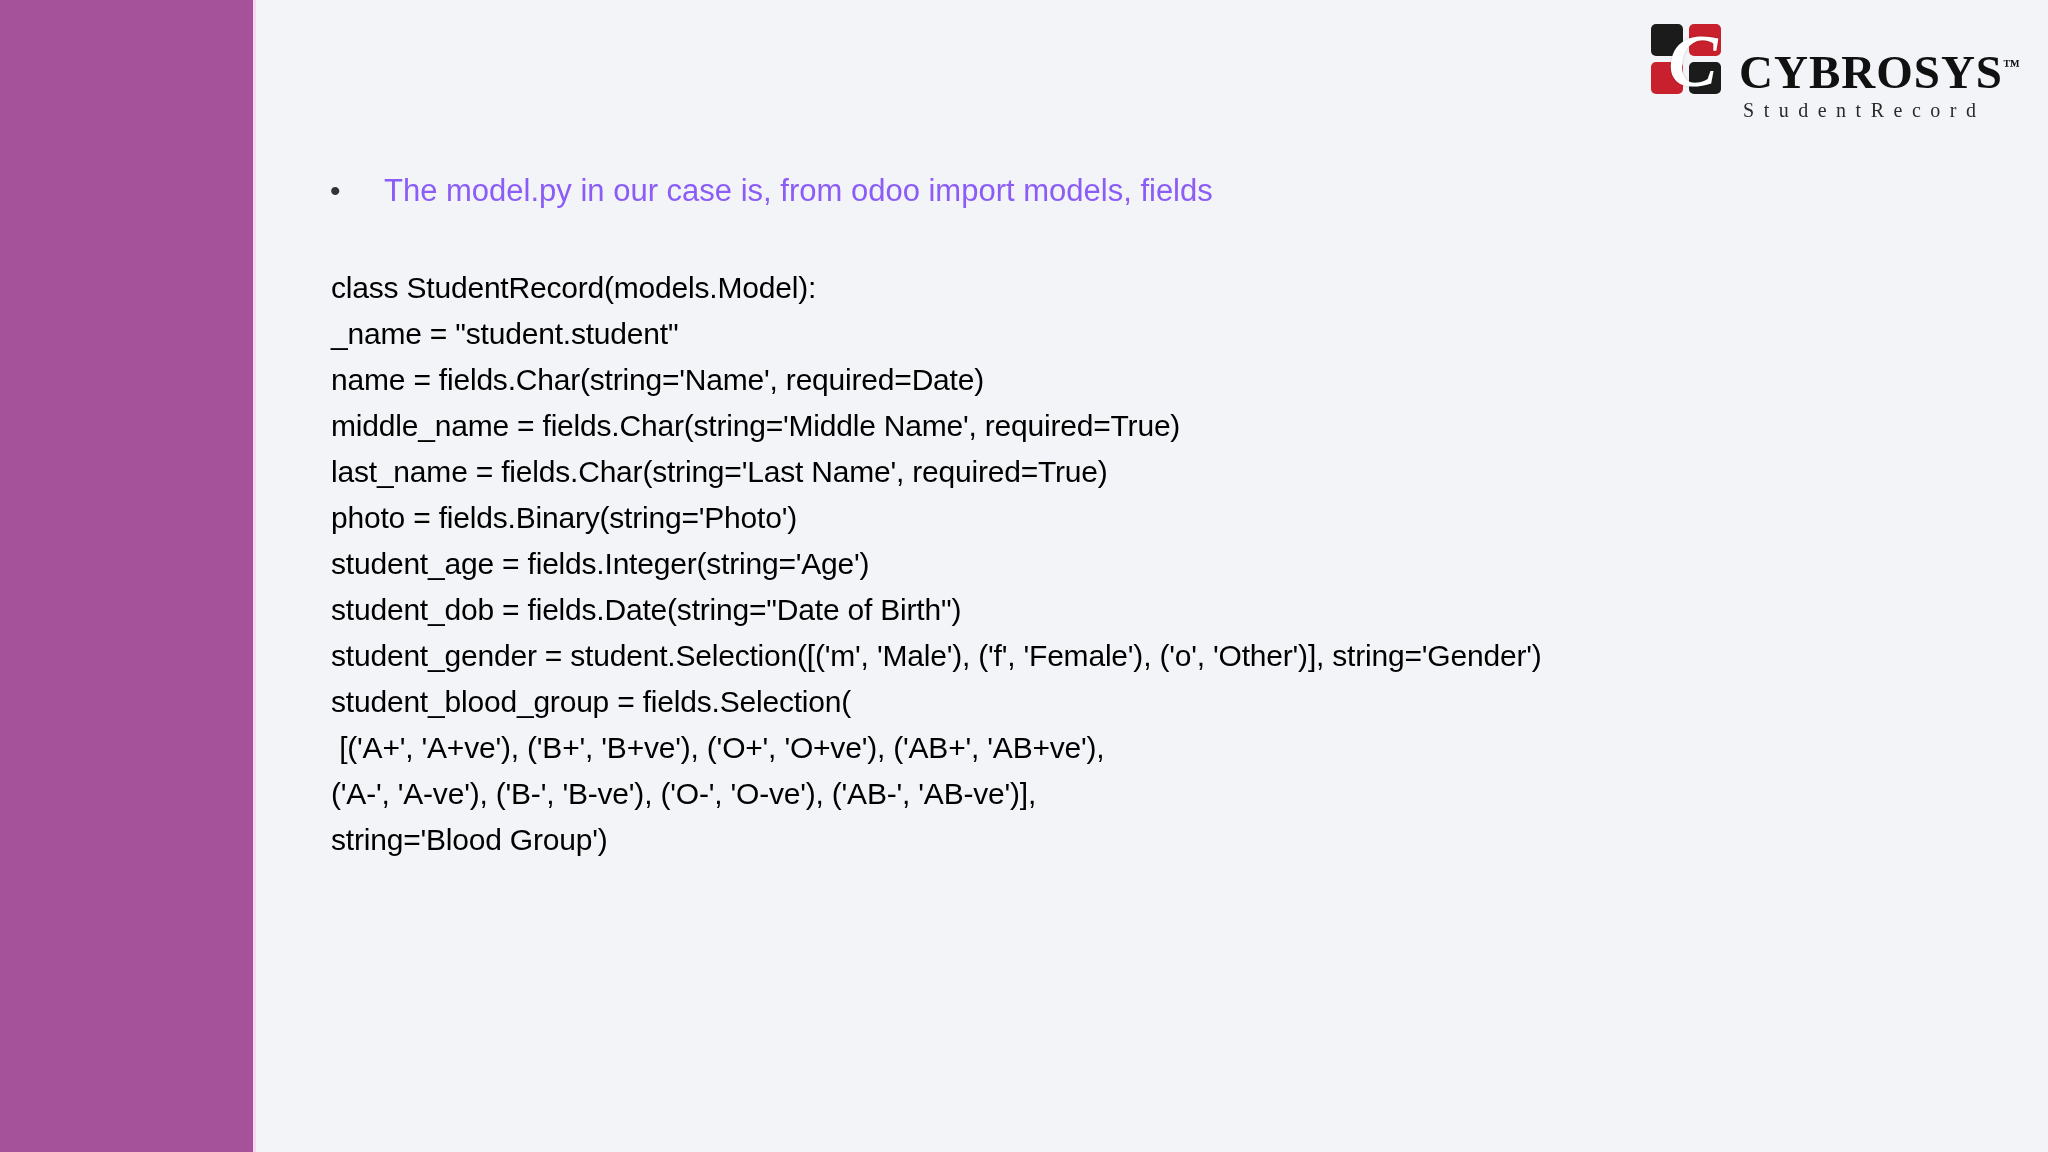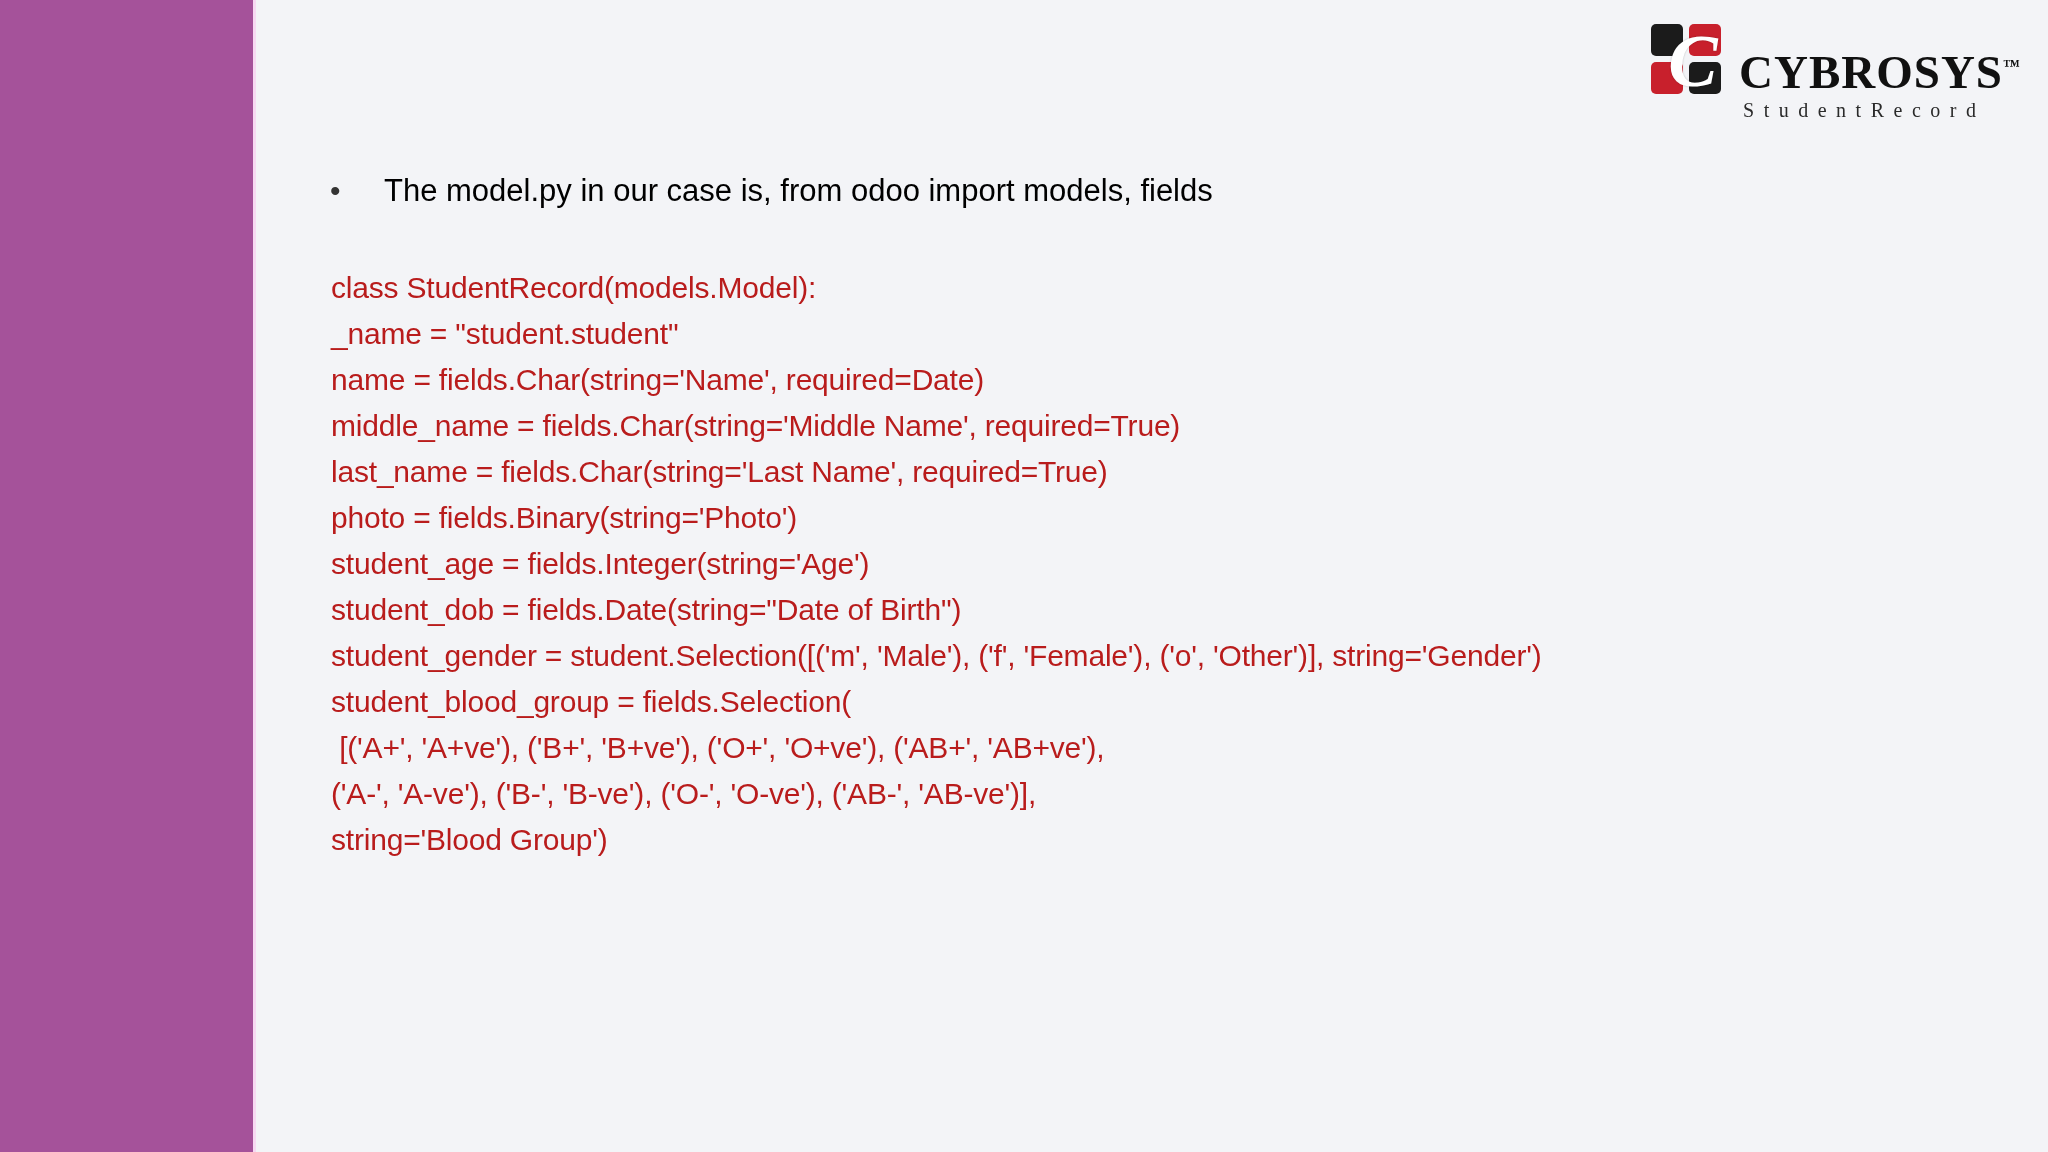--- a/index.html
+++ b/index.html
@@ -133,37 +133,37 @@
     width: 34px;
     flex: 0 0 auto;
     font-size: 30px;
     line-height: 40px;
     color: #333333;
   }
   .bullet-text {
     font-family: "Liberation Sans", sans-serif;
     font-size: 31px;
     line-height: 40px;
-    color: #000000;
+    color: #8b5cf6;
     white-space: nowrap;
     padding-left: 20px;
   }
 
   
   .code-block {
     position: absolute;
     left: 331px;
     top: 265px;
     width: 1500px;
   }
   .code-line {
     font-family: "Liberation Sans", sans-serif;
     font-size: 30px;
     line-height: 46px;
-    color: #b91c1c;
+    color: #000000;
     white-space: pre;
     letter-spacing: -0.2px;
   }
 </style>
 </head>
 <body>
 
 <div class="slide">
 
   <div class="side-band"></div>

